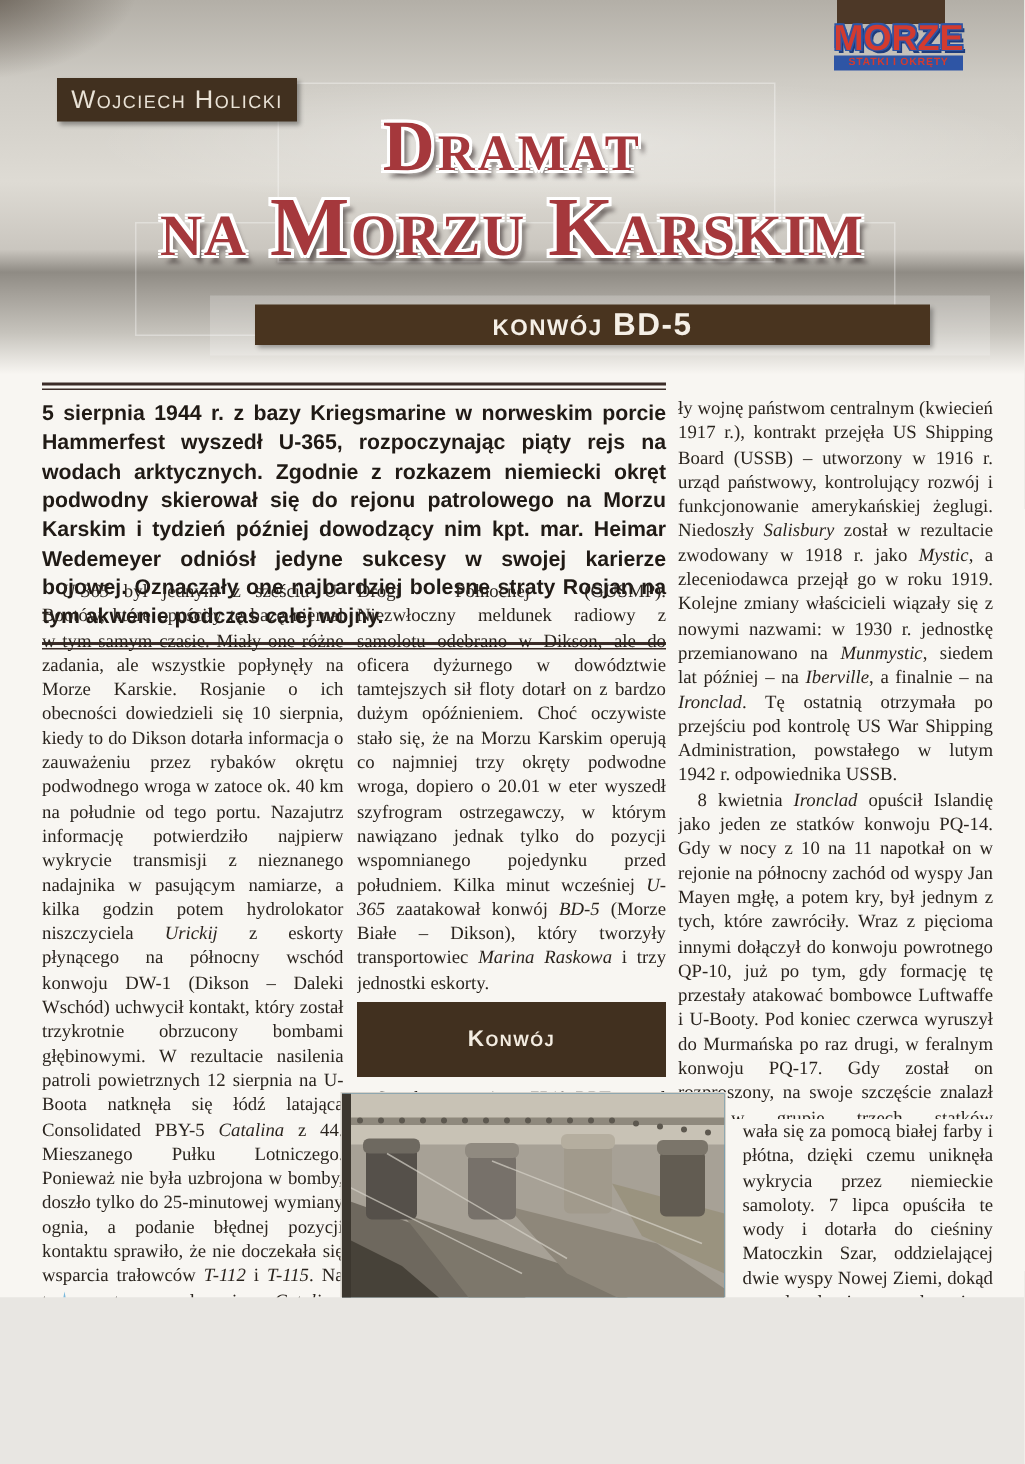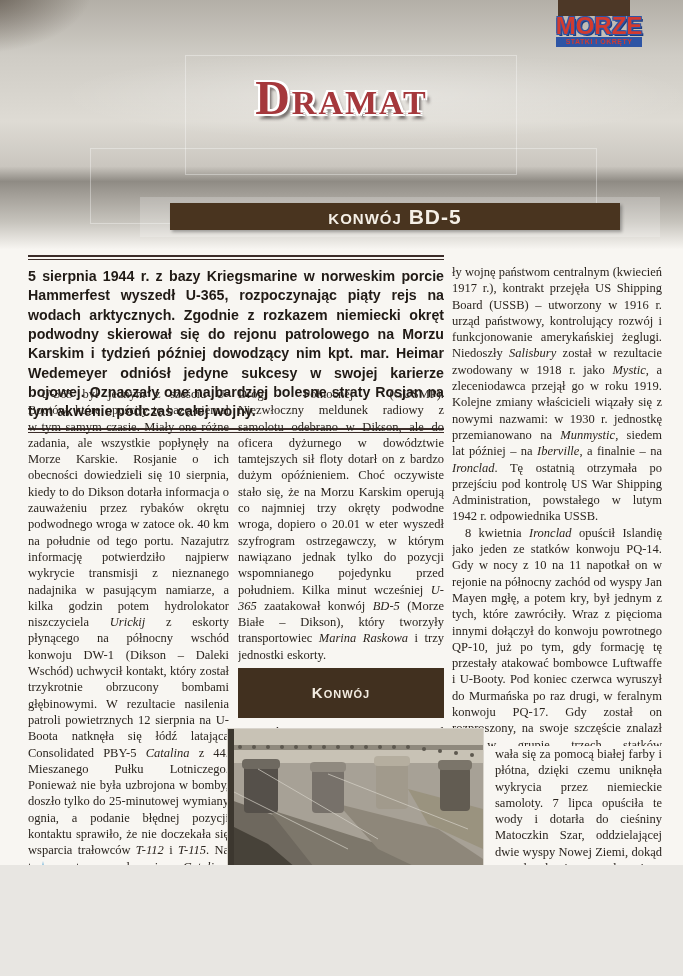--- a/index.html
+++ b/index.html
@@ -113,23 +113,25 @@
 
   <div class="header-photo"></div>
   <div class="frame-line" style="left:185px;top:55px;width:330px;height:118px;"></div>
   <div class="frame-line" style="left:90px;top:148px;width:505px;height:74px;"></div>
   <div class="subtitle-glow"></div>
 
   <div class="logo-box"></div>
   <div class="logo-title">MORZE</div>
   <div class="logo-strip">STATKI I OKRĘTY</div>
 
+  <div class="author-bar">Wojciech Holicki</div>
 
   <div class="article-title">
     <div class="title-line1">Dramat</div>
+    <div class="title-line2">na Morzu Karskim</div>
   </div>
 
   <div class="subtitle-bar">konwój BD-5</div>
 
   <div class="lead">
     <div class="double-rule"></div>
     <div class="lead-text">5 sierpnia 1944 r. z bazy Kriegsmarine w norweskim porcie Hammerfest wyszedł U-365, rozpoczynając piąty rejs na wodach arktycznych. Zgodnie z rozkazem niemiecki okręt podwodny skierował się do rejonu patrolowego na Morzu Karskim i tydzień później dowodzący nim kpt. mar. Heimar Wedemeyer odniósł jedyne sukcesy w swojej karierze bojowej. Oznaczały one najbardziej bolesne straty Rosjan na tym akwenie podczas całej wojny.</div>
     <div class="double-rule"></div>
   </div>
 

